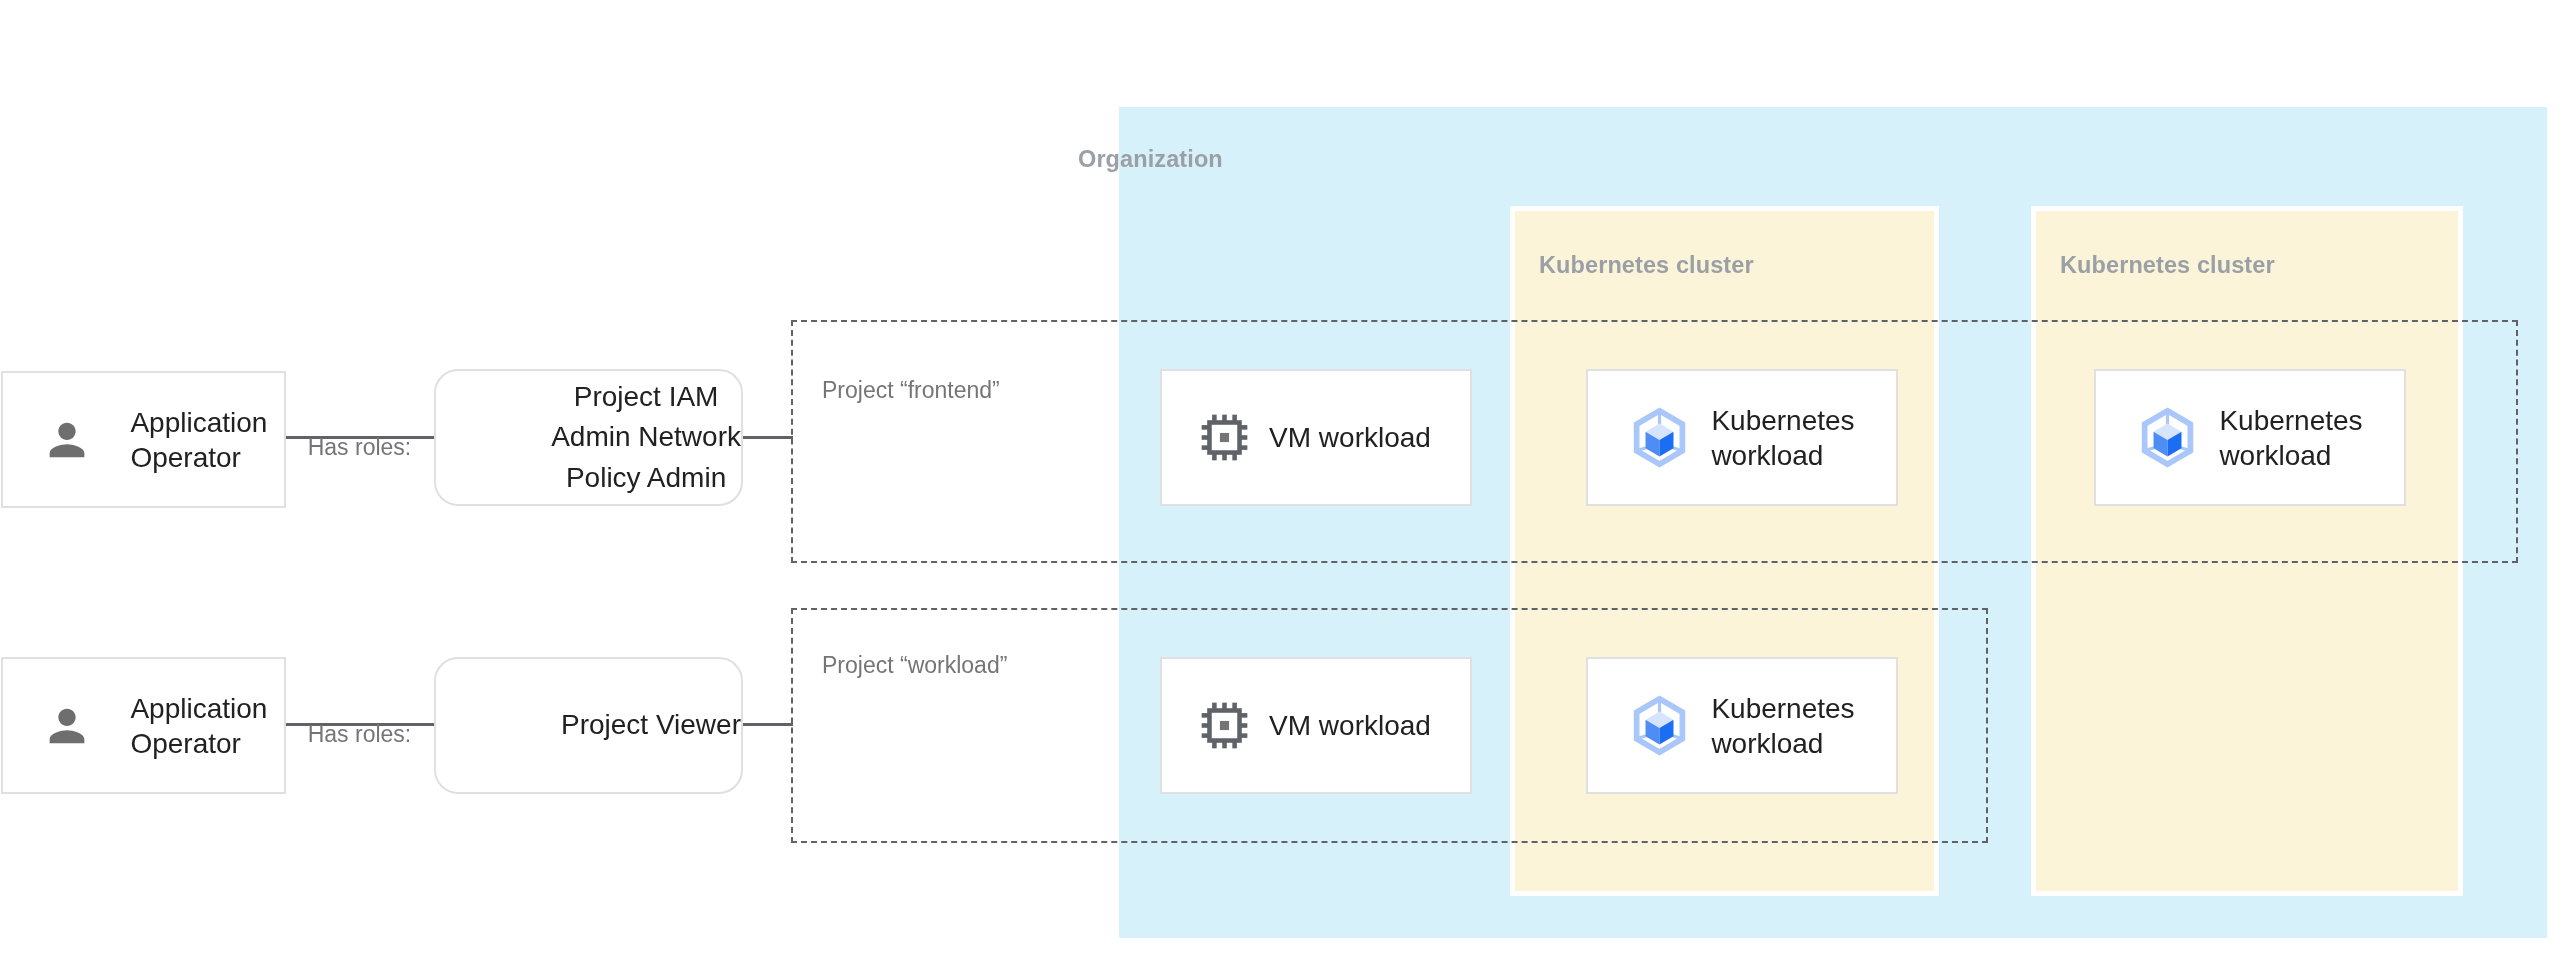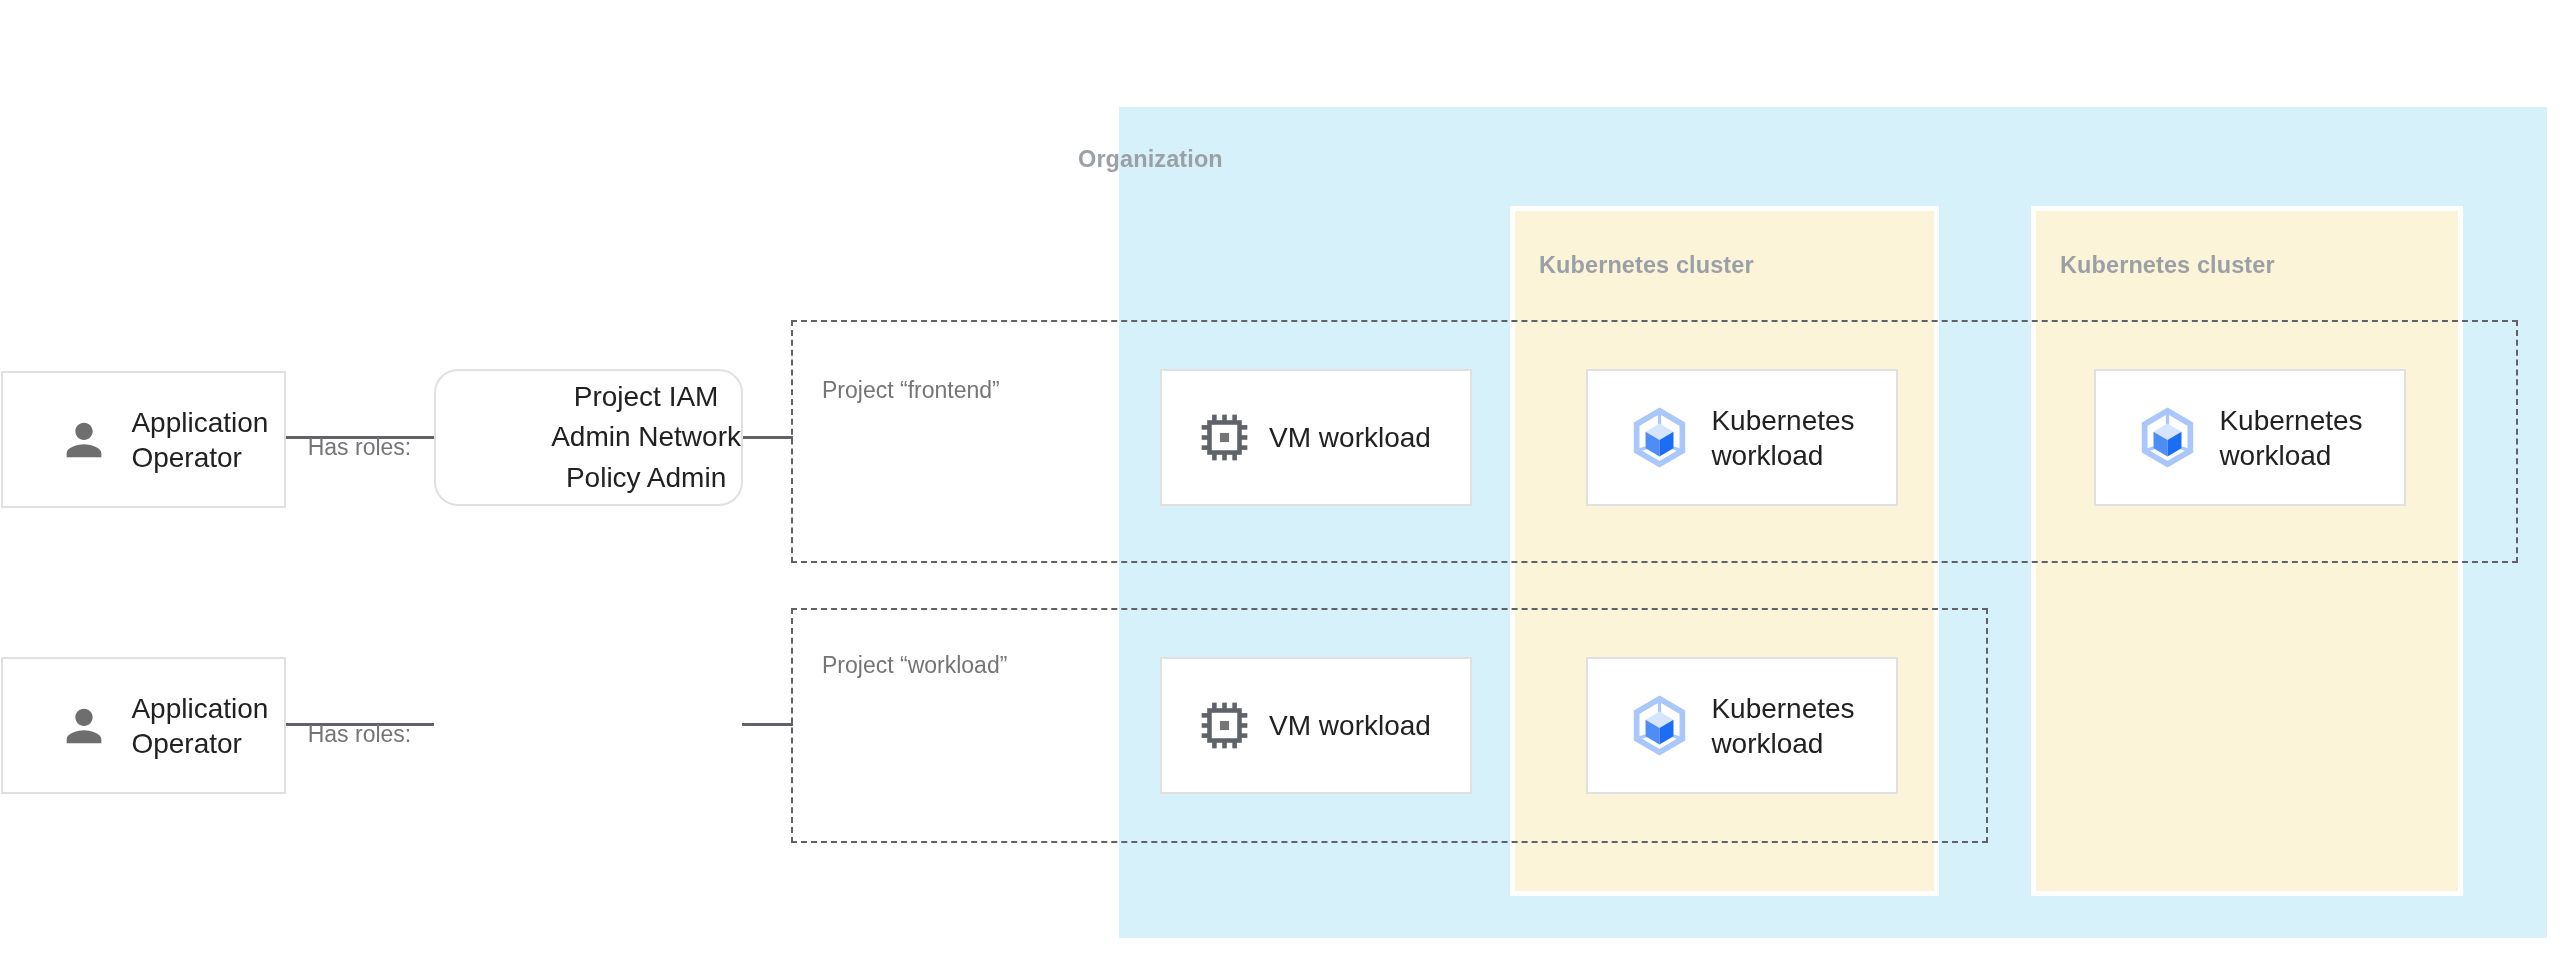--- a/index.html
+++ b/index.html
@@ -83,22 +83,22 @@
     gap: 21px;
   }
   .wl-vm-frontend  { left: 1160px; top: 369px; width: 312px; height: 137px; }
   .wl-k8s-frontend-1 { left: 1586px; top: 369px; width: 312px; height: 137px; }
   .wl-k8s-frontend-2 { left: 2094px; top: 369px; width: 312px; height: 137px; }
   .wl-vm-backend   { left: 1160px; top: 657px; width: 312px; height: 137px; }
   .wl-k8s-backend  { left: 1586px; top: 657px; width: 312px; height: 137px; }
 
   
   .actor-box {
-    padding-left: 55px;
-    gap: 21px;
+    padding-left: 38px;
+    gap: 37px;
   }
   .actor-top    { left: 1.4px;  top: 371px; width: 285px; height: 137px; }
   .actor-bottom { left: 1.4px;  top: 657px; width: 285px; height: 137px; }
   .role-box {
     justify-content: flex-end;
     text-align: center;
     border-radius: 24px;
   }
   .role-box .node-label { line-height: 1.45; }
   .role-top    { left: 434px; top: 369px; width: 309px; height: 137px; }
@@ -175,20 +175,23 @@
   <div class="abs node actor-box actor-bottom">
     <span class="icon">
       <svg width="52" height="52" viewBox="0 0 24 24" aria-hidden="true">
         <path fill="#6e6e6e" d="M12 12c2.21 0 4-1.79 4-4s-1.79-4-4-4-4 1.79-4 4 1.79 4 4 4zm0 2c-2.67 0-8 1.34-8 4v2h16v-2c0-2.66-5.33-4-8-4z"></path>
       </svg>
     </span>
     <span class="node-label pre">Application
 Operator</span>
   </div>
 
+  <div class="abs node role-box role-bottom">
+    <span class="node-label pre">Project Viewer</span>
+  </div>
 
   <div class="abs node workload wl-vm-frontend">
     <span class="icon">
       <svg width="47" height="47" viewBox="0 0 72 72" aria-hidden="true">
         <g fill="#5f6368">
           <rect x="17" y="1" width="7" height="12"></rect>
             <rect x="32.5" y="1" width="7" height="12"></rect>
             <rect x="48" y="1" width="7" height="12"></rect>
           <rect x="17" y="59" width="7" height="12"></rect>
             <rect x="32.5" y="59" width="7" height="12"></rect>

